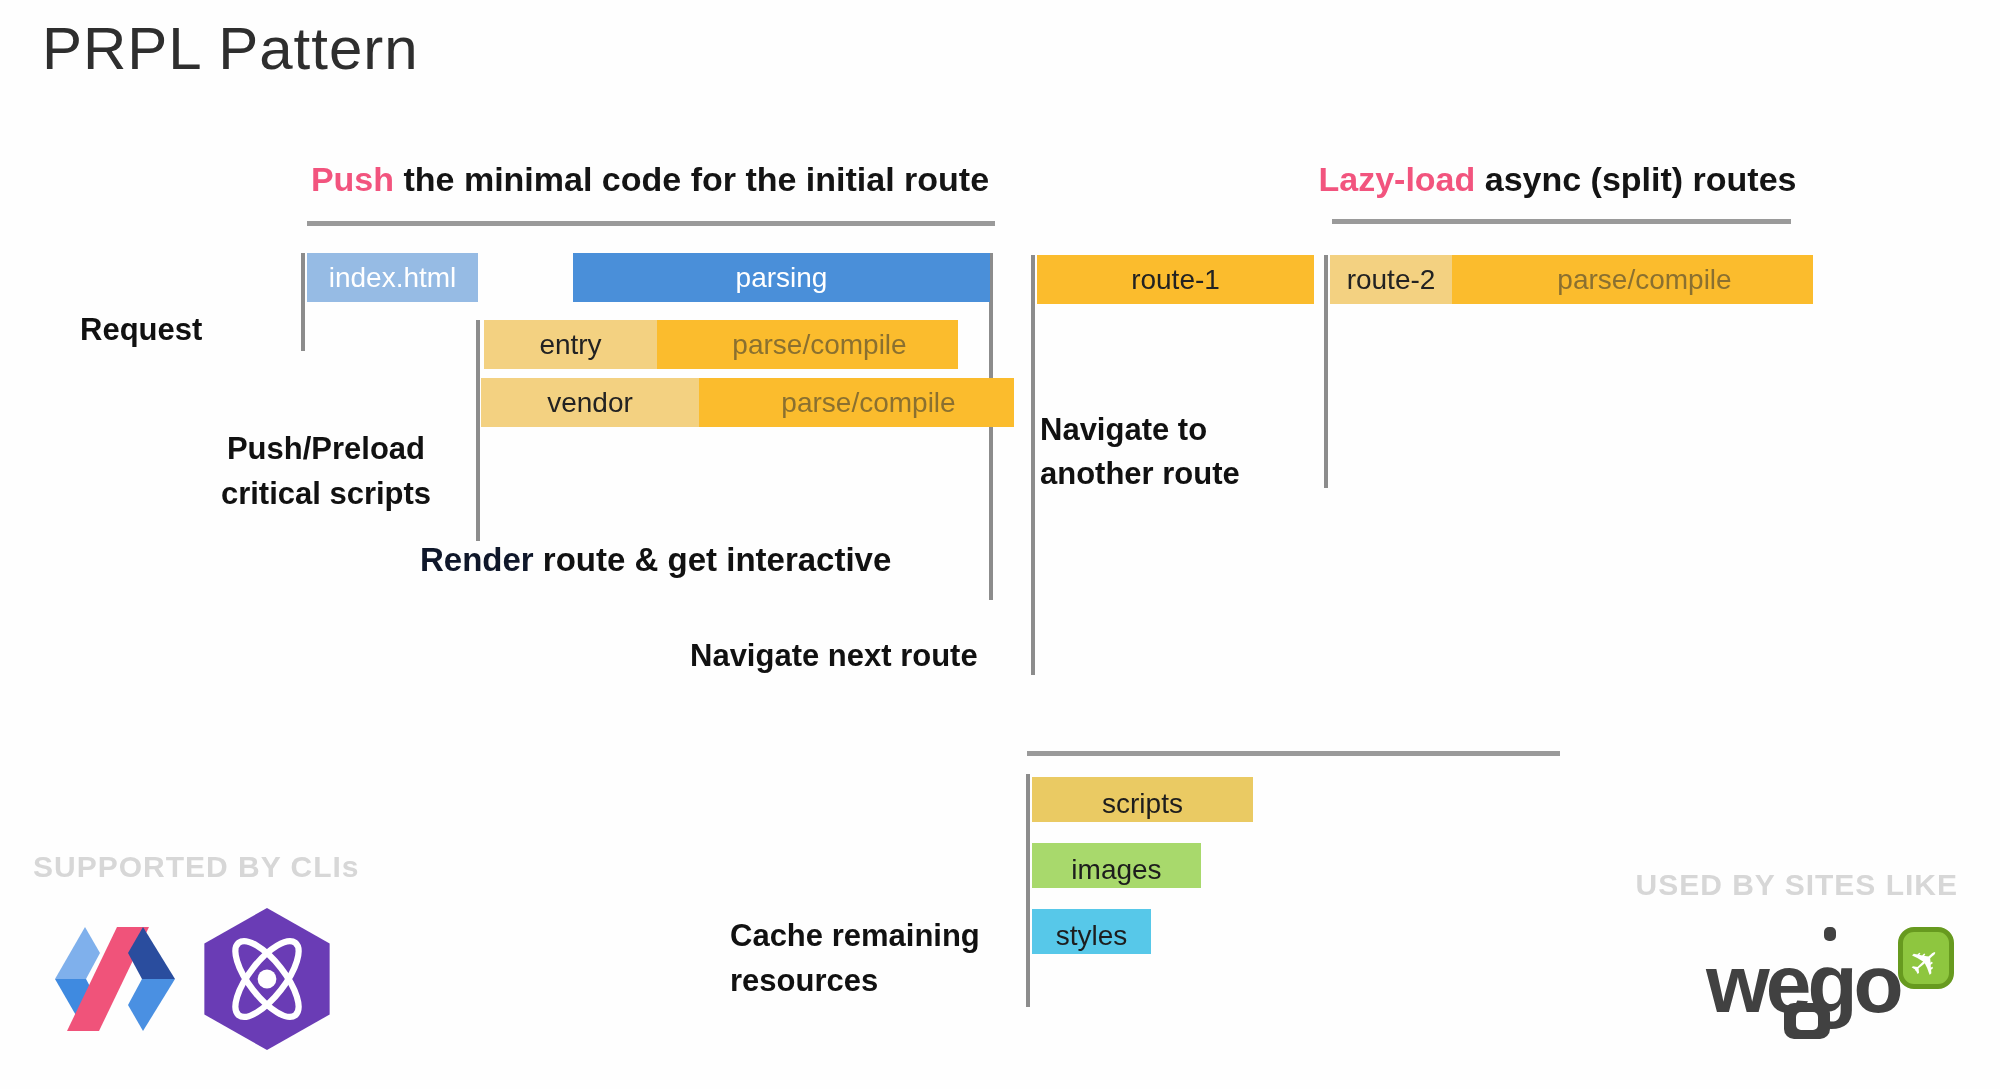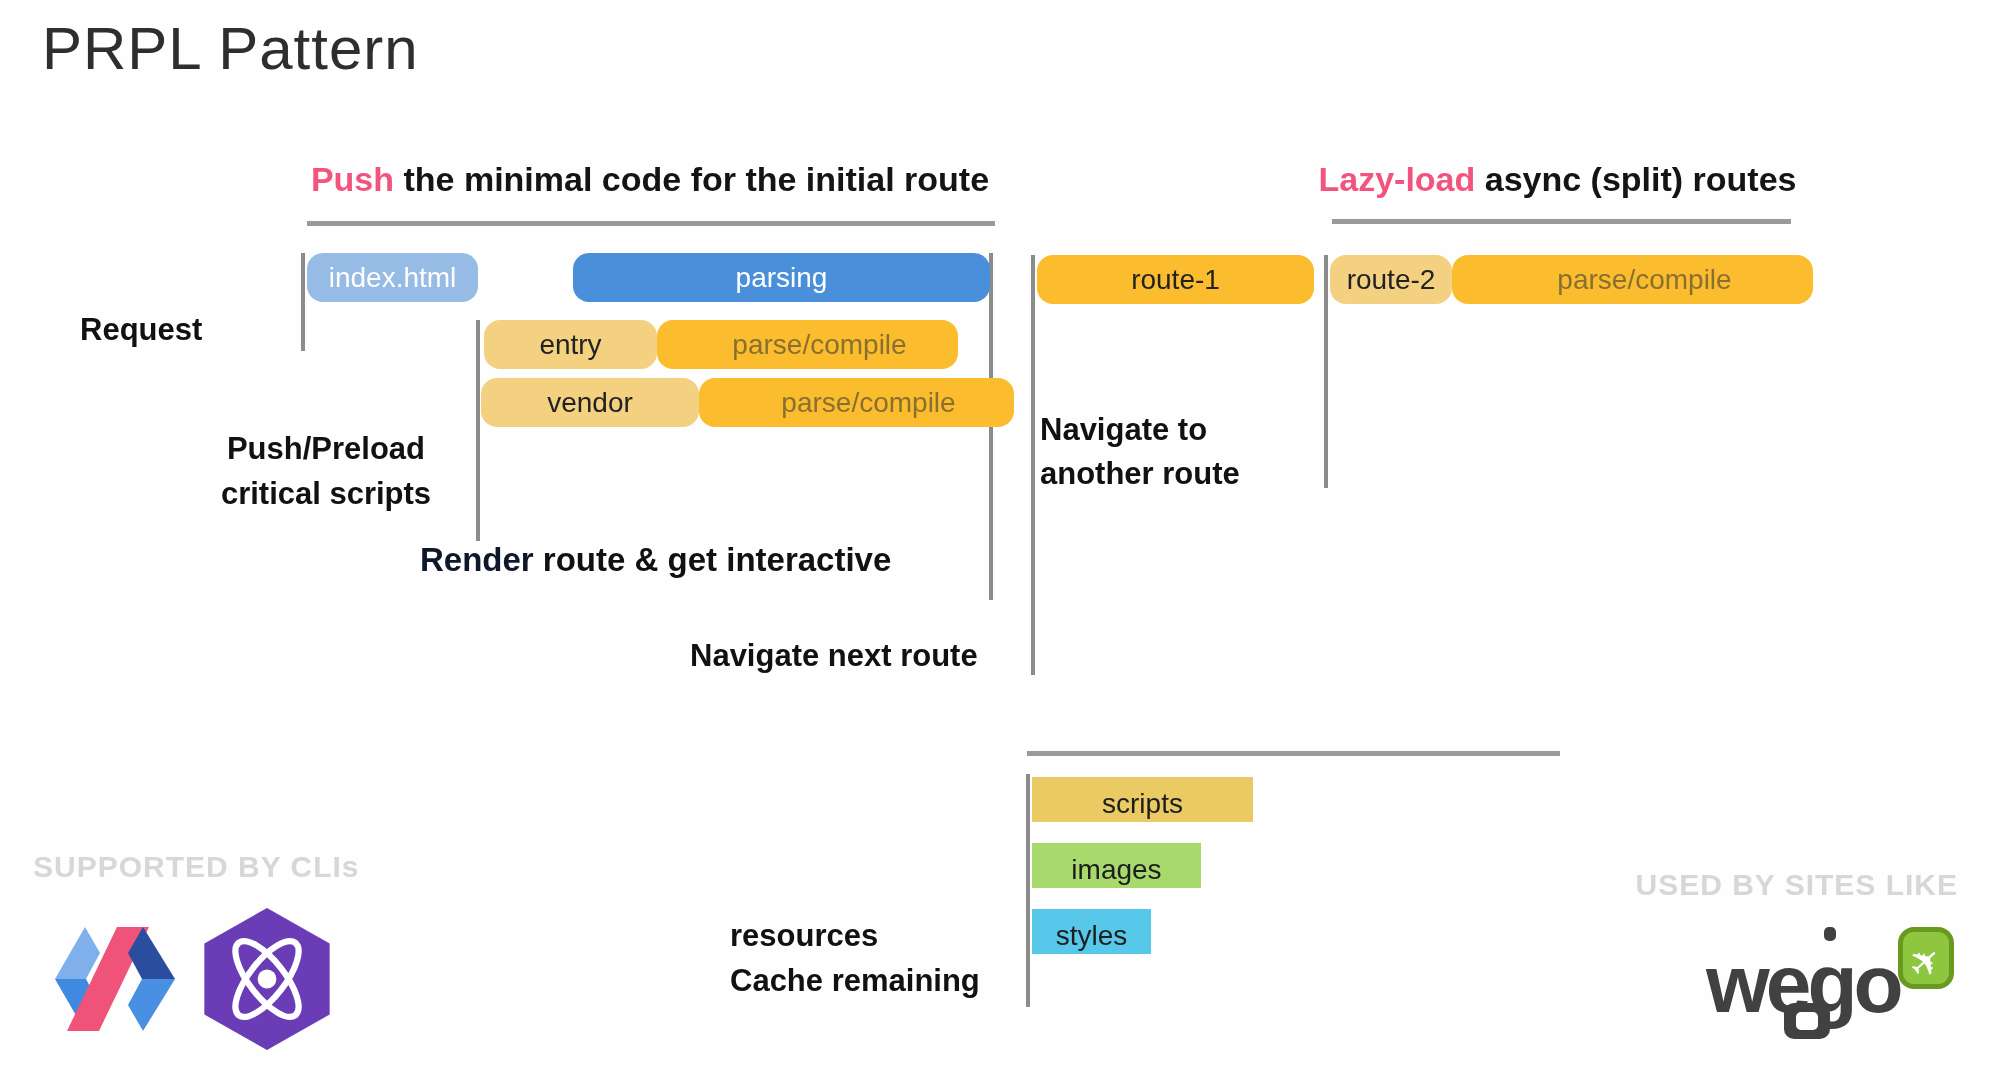--- a/index.html
+++ b/index.html
@@ -8,21 +8,21 @@
     font-family:"Liberation Sans",sans-serif;color:#111;
   }
   .abs{position:absolute;}
   .title{font-size:60px;font-weight:300;color:#2e2e2e;letter-spacing:1px;}
   .heading{font-size:34px;font-weight:bold;color:#141414;text-align:center;white-space:nowrap;}
   .heading .hl{color:#f2547e;}
   .rule{background:#9a9a9a;height:5px;}
   .vline{background:#8c8c8c;width:4px;}
   .bar{
     height:49px;line-height:49px;font-size:28px;text-align:center;
-    white-space:nowrap;overflow:hidden;border-radius:16px;
+    white-space:nowrap;overflow:hidden;
   }
   .bar.white{color:#ffffff;}
   .bar.dark{color:#222222;}
   .bar.brown{color:#8a7030;padding-left:24px;}
   .cachebar{height:45px;line-height:53px;font-size:28px;color:#1d1d1d;text-align:center;}
   .lbl{font-size:31px;font-weight:bold;color:#111;white-space:nowrap;}
   .lbl .hl{color:#0f172a;}
   .r{}
   .c{text-align:center;}
   .caption{font-size:30px;font-weight:bold;color:#d7d7d7;letter-spacing:1px;white-space:nowrap;}
@@ -88,22 +88,22 @@
     <div>another route</div>
   </div>
 
   <div class="abs rule" style="left:1027px;top:751px;width:533px;"></div>
 
   <div class="abs cachebar" style="left:1032px;top:777px;width:221px;background:#eaca63;">scripts</div>
   <div class="abs cachebar" style="left:1032px;top:843px;width:169px;background:#a8d96c;">images</div>
   <div class="abs cachebar" style="left:1032px;top:909px;width:119px;background:#57c8e9;">styles</div>
 
   <div class="abs lbl r" style="left:730px;top:913px;width:279px;line-height:45px;">
+    <div>Cache remaining</div>
     <div>resources</div>
-    <div>Cache remaining</div>
   </div>
 
   <div class="abs caption" style="left:33px;top:850px;">SUPPORTED BY CLIs</div>
 
   <svg class="abs" style="left:55px;top:926px;" width="120" height="106" viewBox="0 0 120 104">
     <polygon points="30,0 0,52 31,52 45,26" fill="#7fb0ec"></polygon>
     <polygon points="0,52 30,104 45,78 31,52" fill="#3f8ae0"></polygon>
     <polygon points="62,0 94,0 44,104 12,104" fill="#f0537a"></polygon>
     <polygon points="88,0 120,52 87,52 73,26" fill="#2a4d9e"></polygon>
     <polygon points="120,52 88,104 73,78 87,52" fill="#4a90e2"></polygon>

